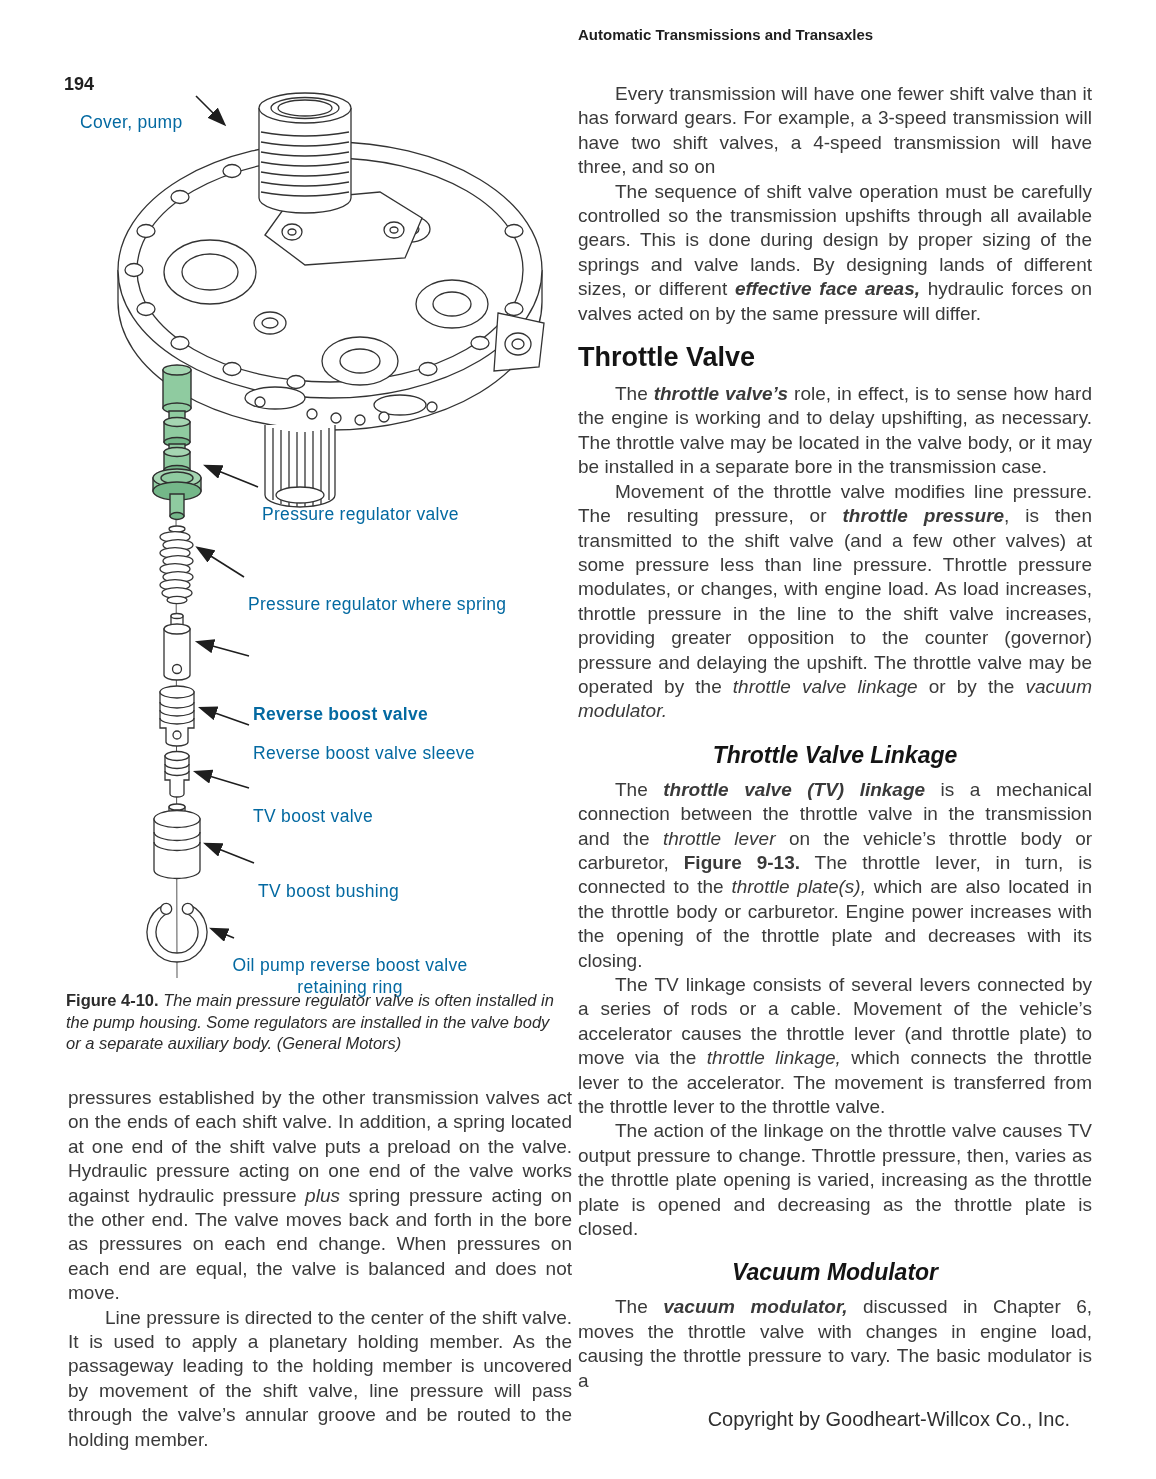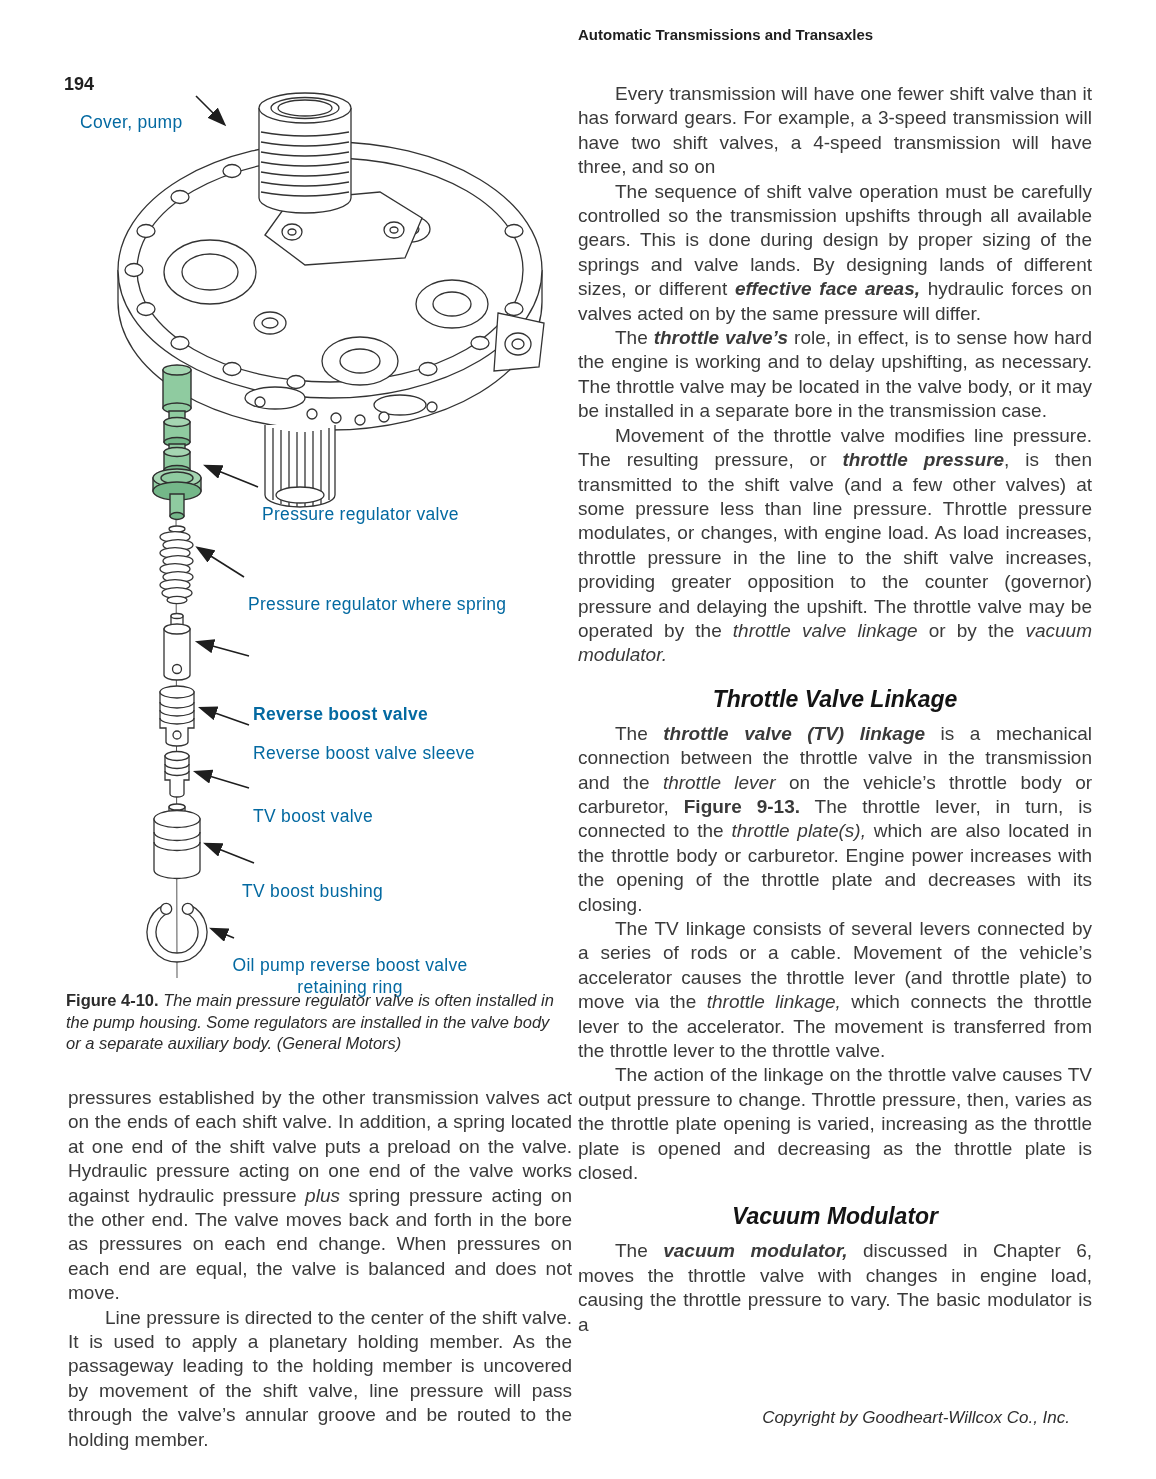--- a/index.html
+++ b/index.html
@@ -25,21 +25,21 @@
   .col-left{left:68px;top:1086px;width:504px;}
   .col-right{left:578px;top:82px;width:514px;height:1320px;overflow:hidden;}
   .col p{margin:0;padding:0;}
   p.indent{text-indent:37px;}
   .seg-b{font-weight:bold;}
   .seg-i{font-style:italic;}
   .seg-bi{font-weight:bold;font-style:italic;}
   h1.section{margin:16px 0 10px 0;font-size:27px;line-height:30px;color:#141414;text-align:left;font-weight:bold;}
   h2.subsection{margin:18px 0 10px 0;font-size:23px;line-height:26px;color:#141414;text-align:center;font-weight:bold;font-style:italic;}
   
-  .footer{left:578px;top:1408px;width:492px;text-align:right;font-size:17px;color:#2e2e2e;font-style:italic;}
+  .footer{left:578px;top:1408px;width:492px;text-align:right;font-size:20px;color:#2e2e2e;}
   
   .ln{stroke:#333;stroke-width:1.3;fill:none;}
   .wh{stroke:#333;stroke-width:1.3;fill:#ffffff;}
   .thin{stroke:#555;stroke-width:1;fill:none;}
 </style>
 </head>
 <body>
 
 <div class="abs page-number">194</div>
 <div class="abs running-title">Automatic Transmissions and Transaxles</div>
@@ -215,37 +215,38 @@
       <line x1="174" y1="858" x2="152" y2="849" marker-end="url(#ah)"></line>
     </g>
   </svg>
 
   <div class="fig-label" style="left:20px;top:4px;">Cover, pump</div>
   <div class="fig-label" style="left:202px;top:396px;">Pressure regulator valve</div>
   <div class="fig-label" style="left:188px;top:486px;">Pressure regulator where spring</div>
   <div class="fig-label" style="left:193px;top:596px;font-weight:bold;">Reverse boost valve</div>
   <div class="fig-label" style="left:193px;top:635px;">Reverse boost valve sleeve</div>
   <div class="fig-label" style="left:193px;top:698px;">TV boost valve</div>
-  <div class="fig-label" style="left:182px;top:773px;">TV boost bushing</div>
+  <div class="fig-label" style="left:198px;top:773px;">TV boost bushing</div>
   <div class="fig-label two-line" style="left:170px;top:846px;width:240px;">
     <span>Oil pump reverse boost valve</span><br>
     <span>retaining ring</span>
   </div>
 </div>
 
 <div class="abs caption"><span class="seg-b">Figure 4-10.</span><span class="seg-i"> The main pressure regulator valve is often installed in the pump housing. Some regulators are installed in the valve body or a separate auxiliary body. (General Motors)</span></div>
 
 <div class="abs col col-left">
   <p><span class="seg-n">pressures established by the other transmission valves act on the ends of each shift valve. In addition, a spring located at one end of the shift valve puts a preload on the valve. Hydraulic pressure acting on one end of the valve works against hydraulic pressure </span><span class="seg-i">plus</span><span class="seg-n"> spring pressure acting on the other end. The valve moves back and forth in the bore as pressures on each end change. When pressures on each end are equal, the valve is balanced and does not move.</span></p>
   <p class="indent"><span class="seg-n">Line pressure is directed to the center of the shift valve. It is used to apply a planetary holding member. As the passageway leading to the holding member is uncovered by movement of the shift valve, line pressure will pass through the valve’s annular groove and be routed to the holding member.</span></p>
 </div>
 
 <div class="abs col col-right">
   <p class="indent"><span class="seg-n">Every transmission will have one fewer shift valve than it has forward gears. For example, a 3-speed transmission will have two shift valves, a 4-speed transmission will have three, and so on</span></p>
   <p class="indent"><span class="seg-n">The sequence of shift valve operation must be carefully controlled so the transmission upshifts through all available gears. This is done during design by proper sizing of the springs and valve lands. By designing lands of different sizes, or different </span><span class="seg-bi">effective face areas,</span><span class="seg-n"> hydraulic forces on valves acted on by the same pressure will differ.</span></p>
+  <h1 class="section">Throttle Valve</h1>
   <p class="indent"><span class="seg-n">The </span><span class="seg-bi">throttle valve’s</span><span class="seg-n"> role, in effect, is to sense how hard the engine is working and to delay upshifting, as necessary. The throttle valve may be located in the valve body, or it may be installed in a separate bore in the transmission case.</span></p>
   <p class="indent"><span class="seg-n">Movement of the throttle valve modifies line pressure. The resulting pressure, or </span><span class="seg-bi">throttle pressure</span><span class="seg-n">, is then transmitted to the shift valve (and a few other valves) at some pressure less than line pressure. Throttle pressure modulates, or changes, with engine load. As load increases, throttle pressure in the line to the shift valve increases, providing greater opposition to the counter (governor) pressure and delaying the upshift. The throttle valve may be operated by the </span><span class="seg-i">throttle valve linkage</span><span class="seg-n"> or by the </span><span class="seg-i">vacuum modulator.</span></p>
   <h2 class="subsection">Throttle Valve Linkage</h2>
   <p class="indent"><span class="seg-n">The </span><span class="seg-bi">throttle valve (TV) linkage</span><span class="seg-n"> is a mechanical connection between the throttle valve in the transmission and the </span><span class="seg-i">throttle lever</span><span class="seg-n"> on the vehicle’s throttle body or carburetor, </span><span class="seg-b">Figure 9-13.</span><span class="seg-n"> The throttle lever, in turn, is connected to the </span><span class="seg-i">throttle plate(s),</span><span class="seg-n"> which are also located in the throttle body or carburetor. Engine power increases with the opening of the throttle plate and decreases with its closing.</span></p>
   <p class="indent"><span class="seg-n">The TV linkage consists of several levers connected by a series of rods or a cable. Movement of the vehicle’s accelerator causes the throttle lever (and throttle plate) to move via the </span><span class="seg-i">throttle linkage,</span><span class="seg-n"> which connects the throttle lever to the accelerator. The movement is transferred from the throttle lever to the throttle valve.</span></p>
   <p class="indent"><span class="seg-n">The action of the linkage on the throttle valve causes TV output pressure to change. Throttle pressure, then, varies as the throttle plate opening is varied, increasing as the throttle plate is opened and decreasing as the throttle plate is closed.</span></p>
   <h2 class="subsection">Vacuum Modulator</h2>
   <p class="indent"><span class="seg-n">The </span><span class="seg-bi">vacuum modulator,</span><span class="seg-n"> discussed in Chapter 6, moves the throttle valve with changes in engine load, causing the throttle pressure to vary. The basic modulator is a</span></p>
 </div>
 

